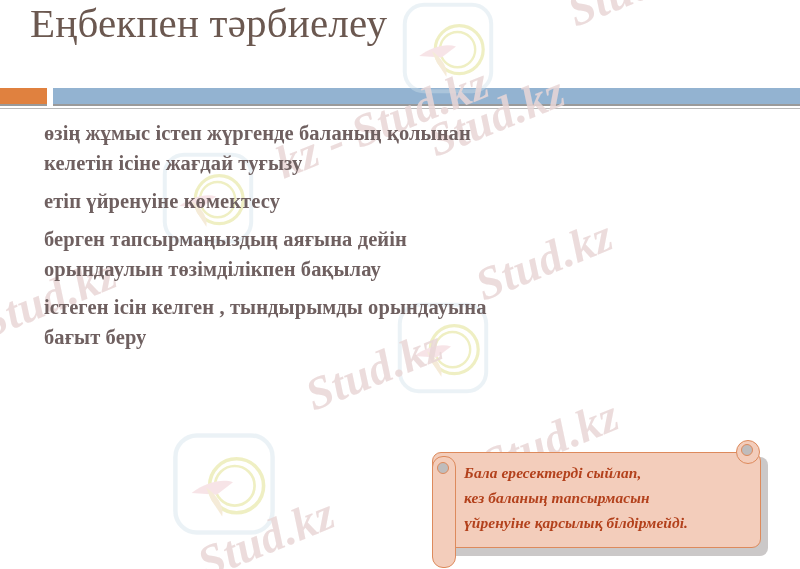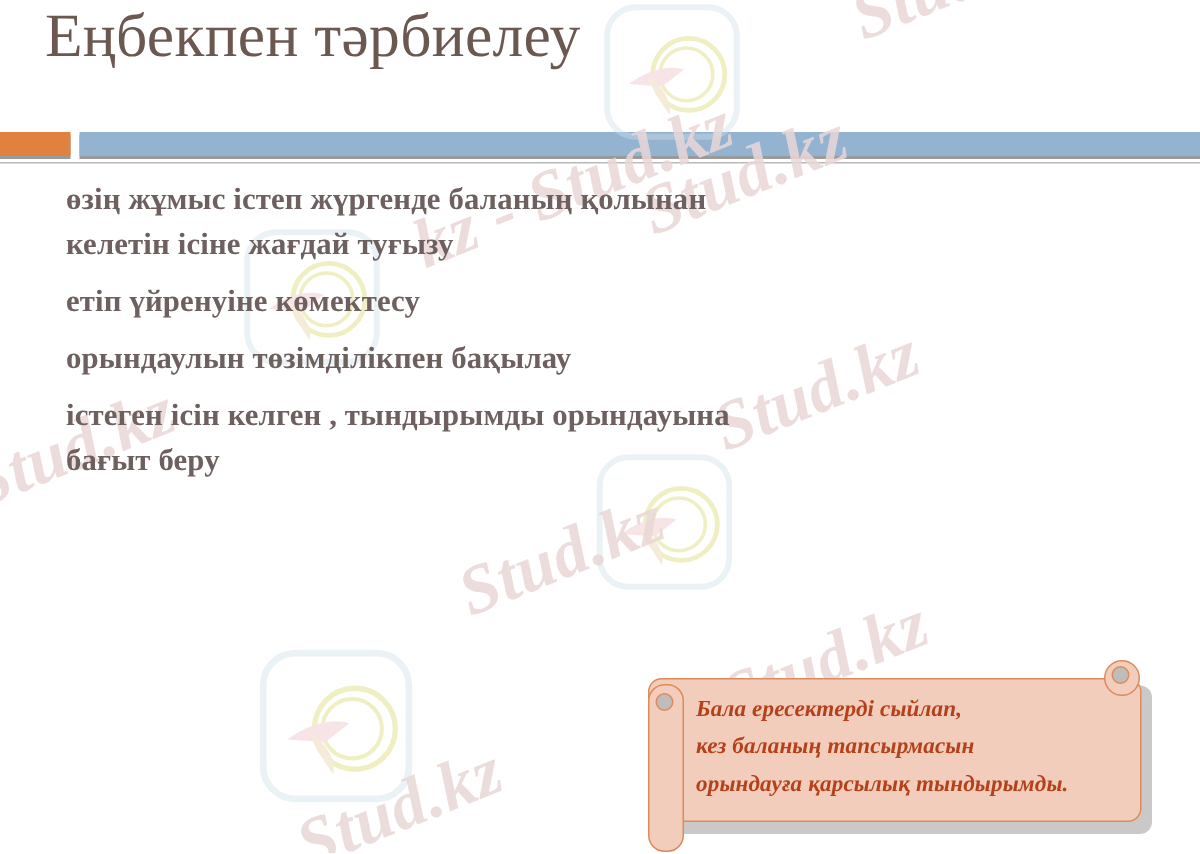--- a/index.html
+++ b/index.html
@@ -254,36 +254,37 @@
     <div class="body-item">
       <span class="ln">өзің жұмыс істеп жүргенде баланың қолынан</span>
       <span class="ln">келетін ісіне жағдай туғызу</span>
     </div>
 
     <div class="body-item">
       <span class="ln">етіп үйренуіне көмектесу</span>
     </div>
 
     <div class="body-item">
+      <span class="ln">берген тапсырмаңыздың аяғына дейін</span>
       <span class="ln">орындаулын төзімділікпен бақылау</span>
     </div>
 
     <div class="body-item">
       <span class="ln">істеген ісін келген , тындырымды орындауына</span>
       <span class="ln">бағыт беру</span>
     </div>
 
 
   </div>
 
   <div class="scroll">
     <div class="scroll-shadow"></div>
     <div class="scroll-body"></div>
     <div class="curl-right"></div>
     <div class="curl-left"></div>
     <div class="scroll-text">
       <span class="ln">Бала ересектерді сыйлап,</span>
       <span class="ln">кез баланың тапсырмасын</span>
-      <span class="ln">орындауға қарсылық тындырымды.</span>
+      <span class="ln">үйренуіне қарсылық білдірмейді.</span>
     </div>
   </div>
 
 </div>
 
 </body></html>

